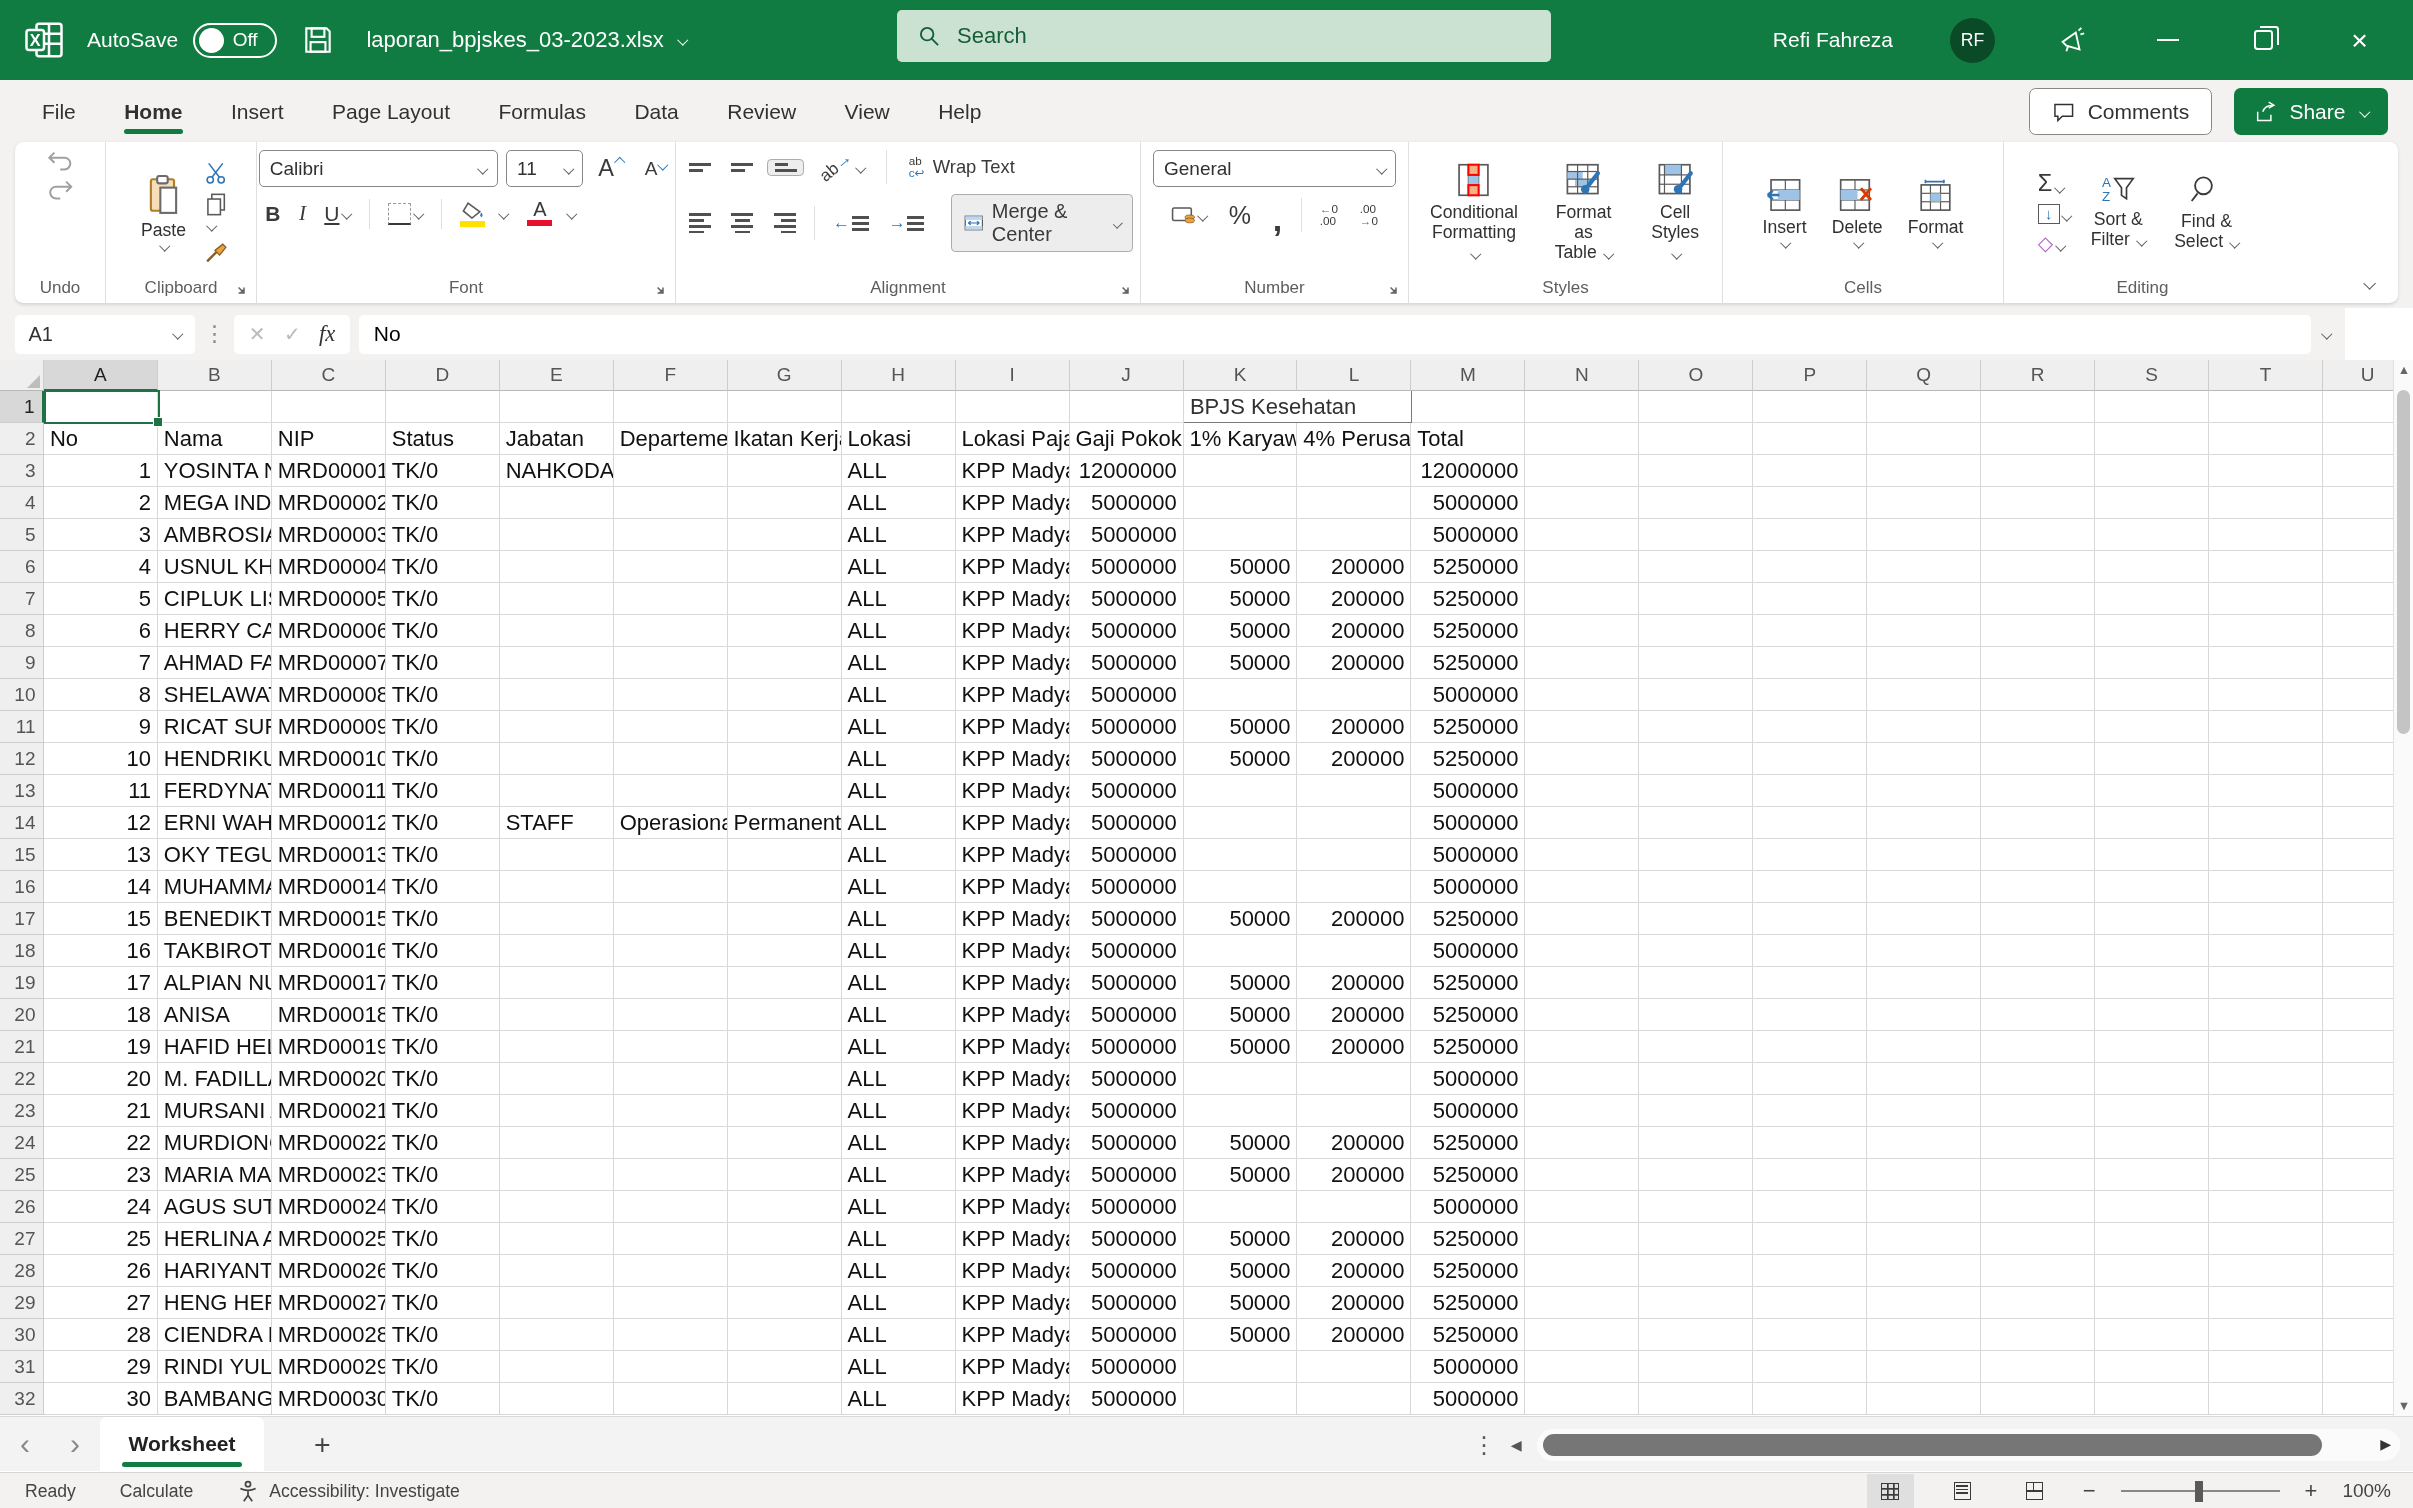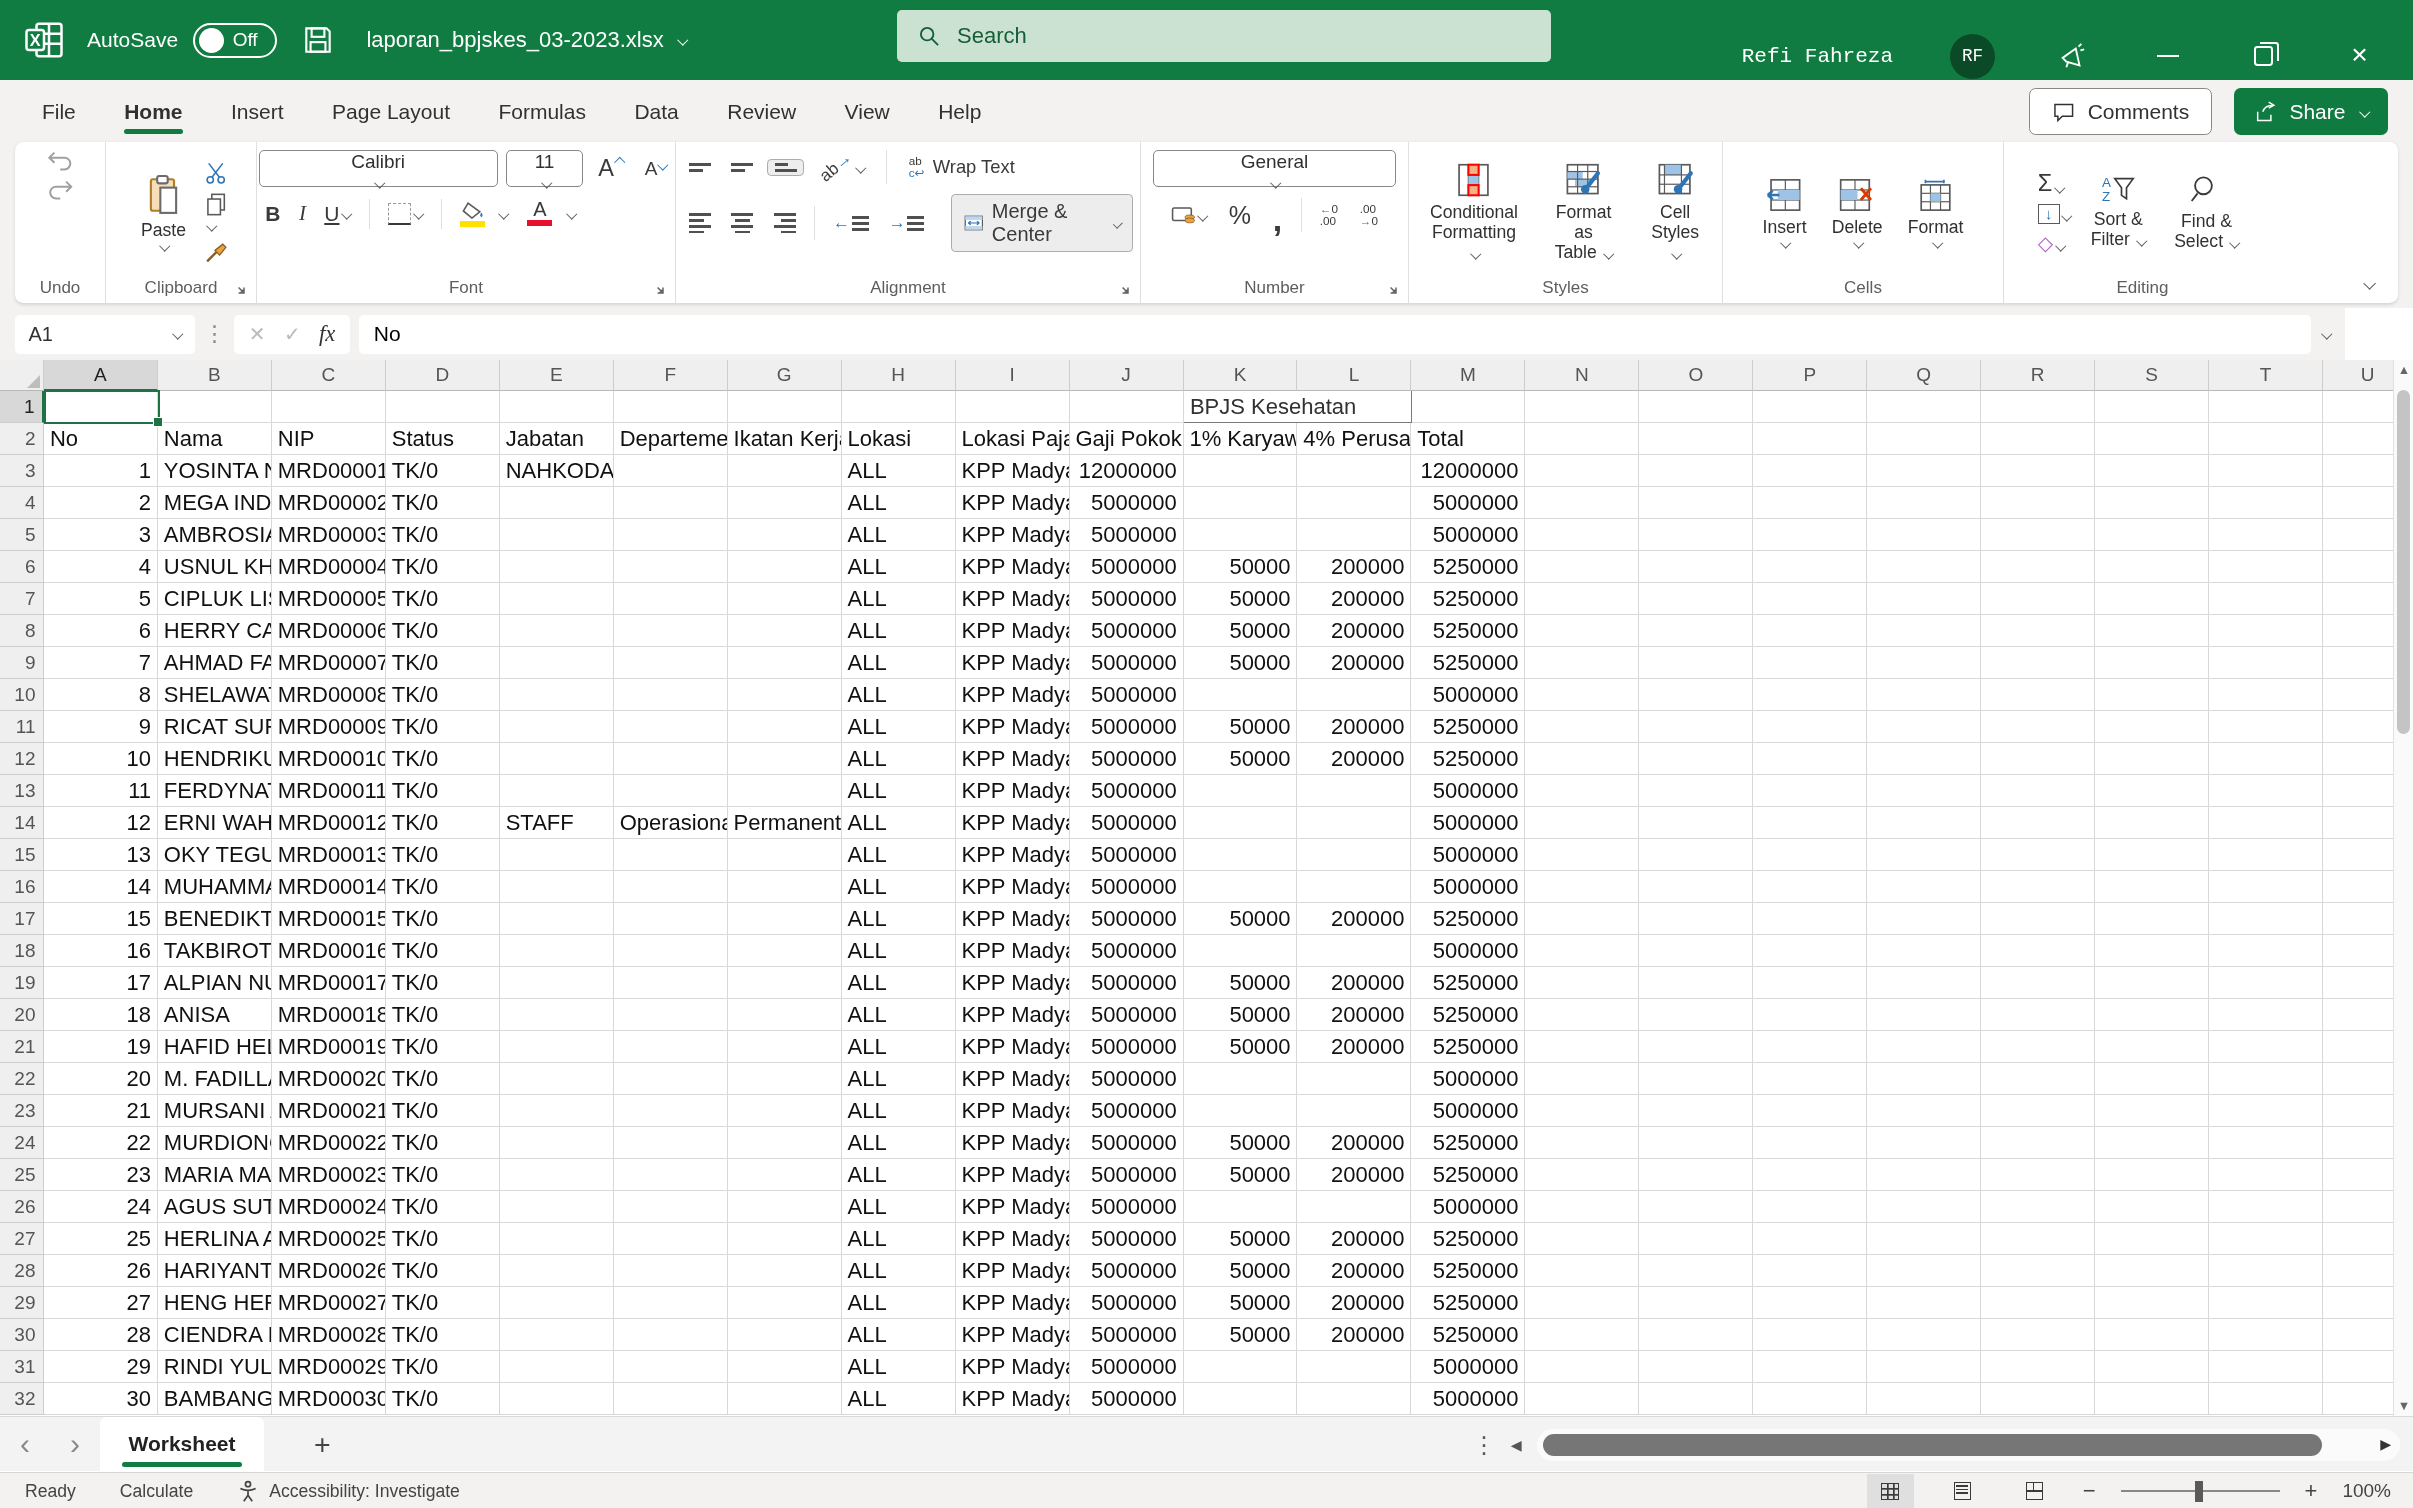--- a/index.html
+++ b/index.html
@@ -9,21 +9,21 @@
   
   #titlebar { position:absolute; left:0; top:0; width:2413px; height:80px; background:#107C41; display:flex; align-items:center; color:#fff; }
   .tb-left { display:flex; align-items:center; gap:23.5px; padding-left:23.5px; }
   .xl-logo { width:40px; height:40px; }
   .autosave { display:flex; align-items:center; gap:15px; font-size:21px; }
   .toggle { width:84px; height:35px; border:2.1px solid #fff; border-radius:18.4px; display:flex; align-items:center; padding:0 8.4px 0 4.2px; gap:8.4px; }
   .knob { width:25px; height:25px; background:#fff; border-radius:50%; }
   .toggle span { font-size:19px; }
   .filename { display:flex; align-items:center; gap:11.7px; font-size:22px; margin-left:8.4px; }
   .searchbox { position:absolute; left:897px; top:10px; width:654px; height:52px; background:#CBE2D3; border-radius:5px; display:flex; align-items:center; gap:15px; padding-left:20px; color:#155E36; font-size:22px; }
-  .tb-right { position:absolute; right:0; top:16px; height:80px; display:flex; align-items:center; gap:57px; padding-right:34px;font-family:Liberation Mono, monospace; }
+  .tb-right { position:absolute; right:0; top:0; height:80px; display:flex; align-items:center; gap:57px; padding-right:34px; }
   .username { font-size:21px; }
   .avatar { width:45px; height:45px; border-radius:50%; background:#0B4A27; display:flex; align-items:center; justify-content:center; font-size:17.6px; }
   .winbtn { width:39px; height:39px; display:flex; align-items:center; justify-content:center; }
   .minbar { width:22px; height:0; border-top:2.1px solid #fff; }
   .restore { width:18.4px; height:20px; border:2.1px solid #fff; border-radius:3.4px; position:relative; }
   .restore:before { content:""; position:absolute; left:3.4px; top:-5.9px; width:17px; height:17px; border-top:2.1px solid #fff; border-right:2.1px solid #fff; border-radius:0 3.4px 0 0; }
   .closex { font-size:28.5px; font-weight:300; }
 
   
   #tabrow { position:absolute; left:0; top:80px; width:2413px; height:63px; background:#F3F2F1; display:flex; align-items:center; }
@@ -38,21 +38,21 @@
   
   #ribbon { position:absolute; left:0; top:142px; width:2413px; height:166px; background:#F3F2F1; }
   .ribbon-card { position:absolute; left:15px; right:15px; top:0; height:161px; background:#fff; border-radius:8.4px; box-shadow:0 1.7px 3.4px rgba(0,0,0,.12); display:flex; }
   .group { position:relative; border-right:1.3px solid #E1DFDD; padding:8.4px 6.7px 28.5px; display:flex; flex-direction:column; align-items:center; }
   .g-label { position:absolute; bottom:5px; left:0; right:0; text-align:center; font-size:17px; color:#605E5C; }
   .launcher { position:absolute; bottom:6.7px; right:8.4px; }
   .g-body { flex:1; display:flex; align-items:center; }
   .chv { display:inline-block; width:7.5px; height:7.5px; border-right:1.7px solid #605E5C; border-bottom:1.7px solid #605E5C; transform:rotate(45deg); margin-left:3.4px; vertical-align:middle; }
   .chv.up { transform:rotate(-135deg); }
   .bigbtn { display:flex; flex-direction:column; align-items:center; justify-content:flex-start; gap:5px; padding:3.4px 8.4px; font-size:17.6px; color:#323130; text-align:center; line-height:1.15; }
-  .combo { border:1.3px solid #8A8886; border-radius:5px; height:37px; display:flex; align-items:center; justify-content:space-between; padding:0 10px; font-size:19px; background:#fff;flex-direction:column; }
+  .combo { border:1.3px solid #8A8886; border-radius:5px; height:37px; display:flex; align-items:center; justify-content:space-between; padding:0 10px; font-size:19px; background:#fff; }
   .mini { display:flex; align-items:center; justify-content:center; padding:3.4px 6.7px; font-size:21px; color:#3B3A39; }
   .bars { display:flex; flex-direction:column; gap:3.4px; }
   .bars i { display:block; height:2.5px; background:#505050; }
   .boxed { border:1.5px solid #ACACAC; background:#EDEDED; border-radius:4.2px; }
   .vstack { display:flex; flex-direction:column; align-items:center; }
   .yellowbar { width:25px; height:5.9px; background:#FFE100; margin-top:1.7px; }
   .redbar { width:25px; height:5.9px; background:#E8112D; margin-top:1.7px; }
   .two-line { font-size:11.7px; line-height:1.05; color:#3B3A39; text-align:left; }
   .blue { color:#2E75B6; }
   .sum { font-size:23.5px; color:#3B3A39; }

